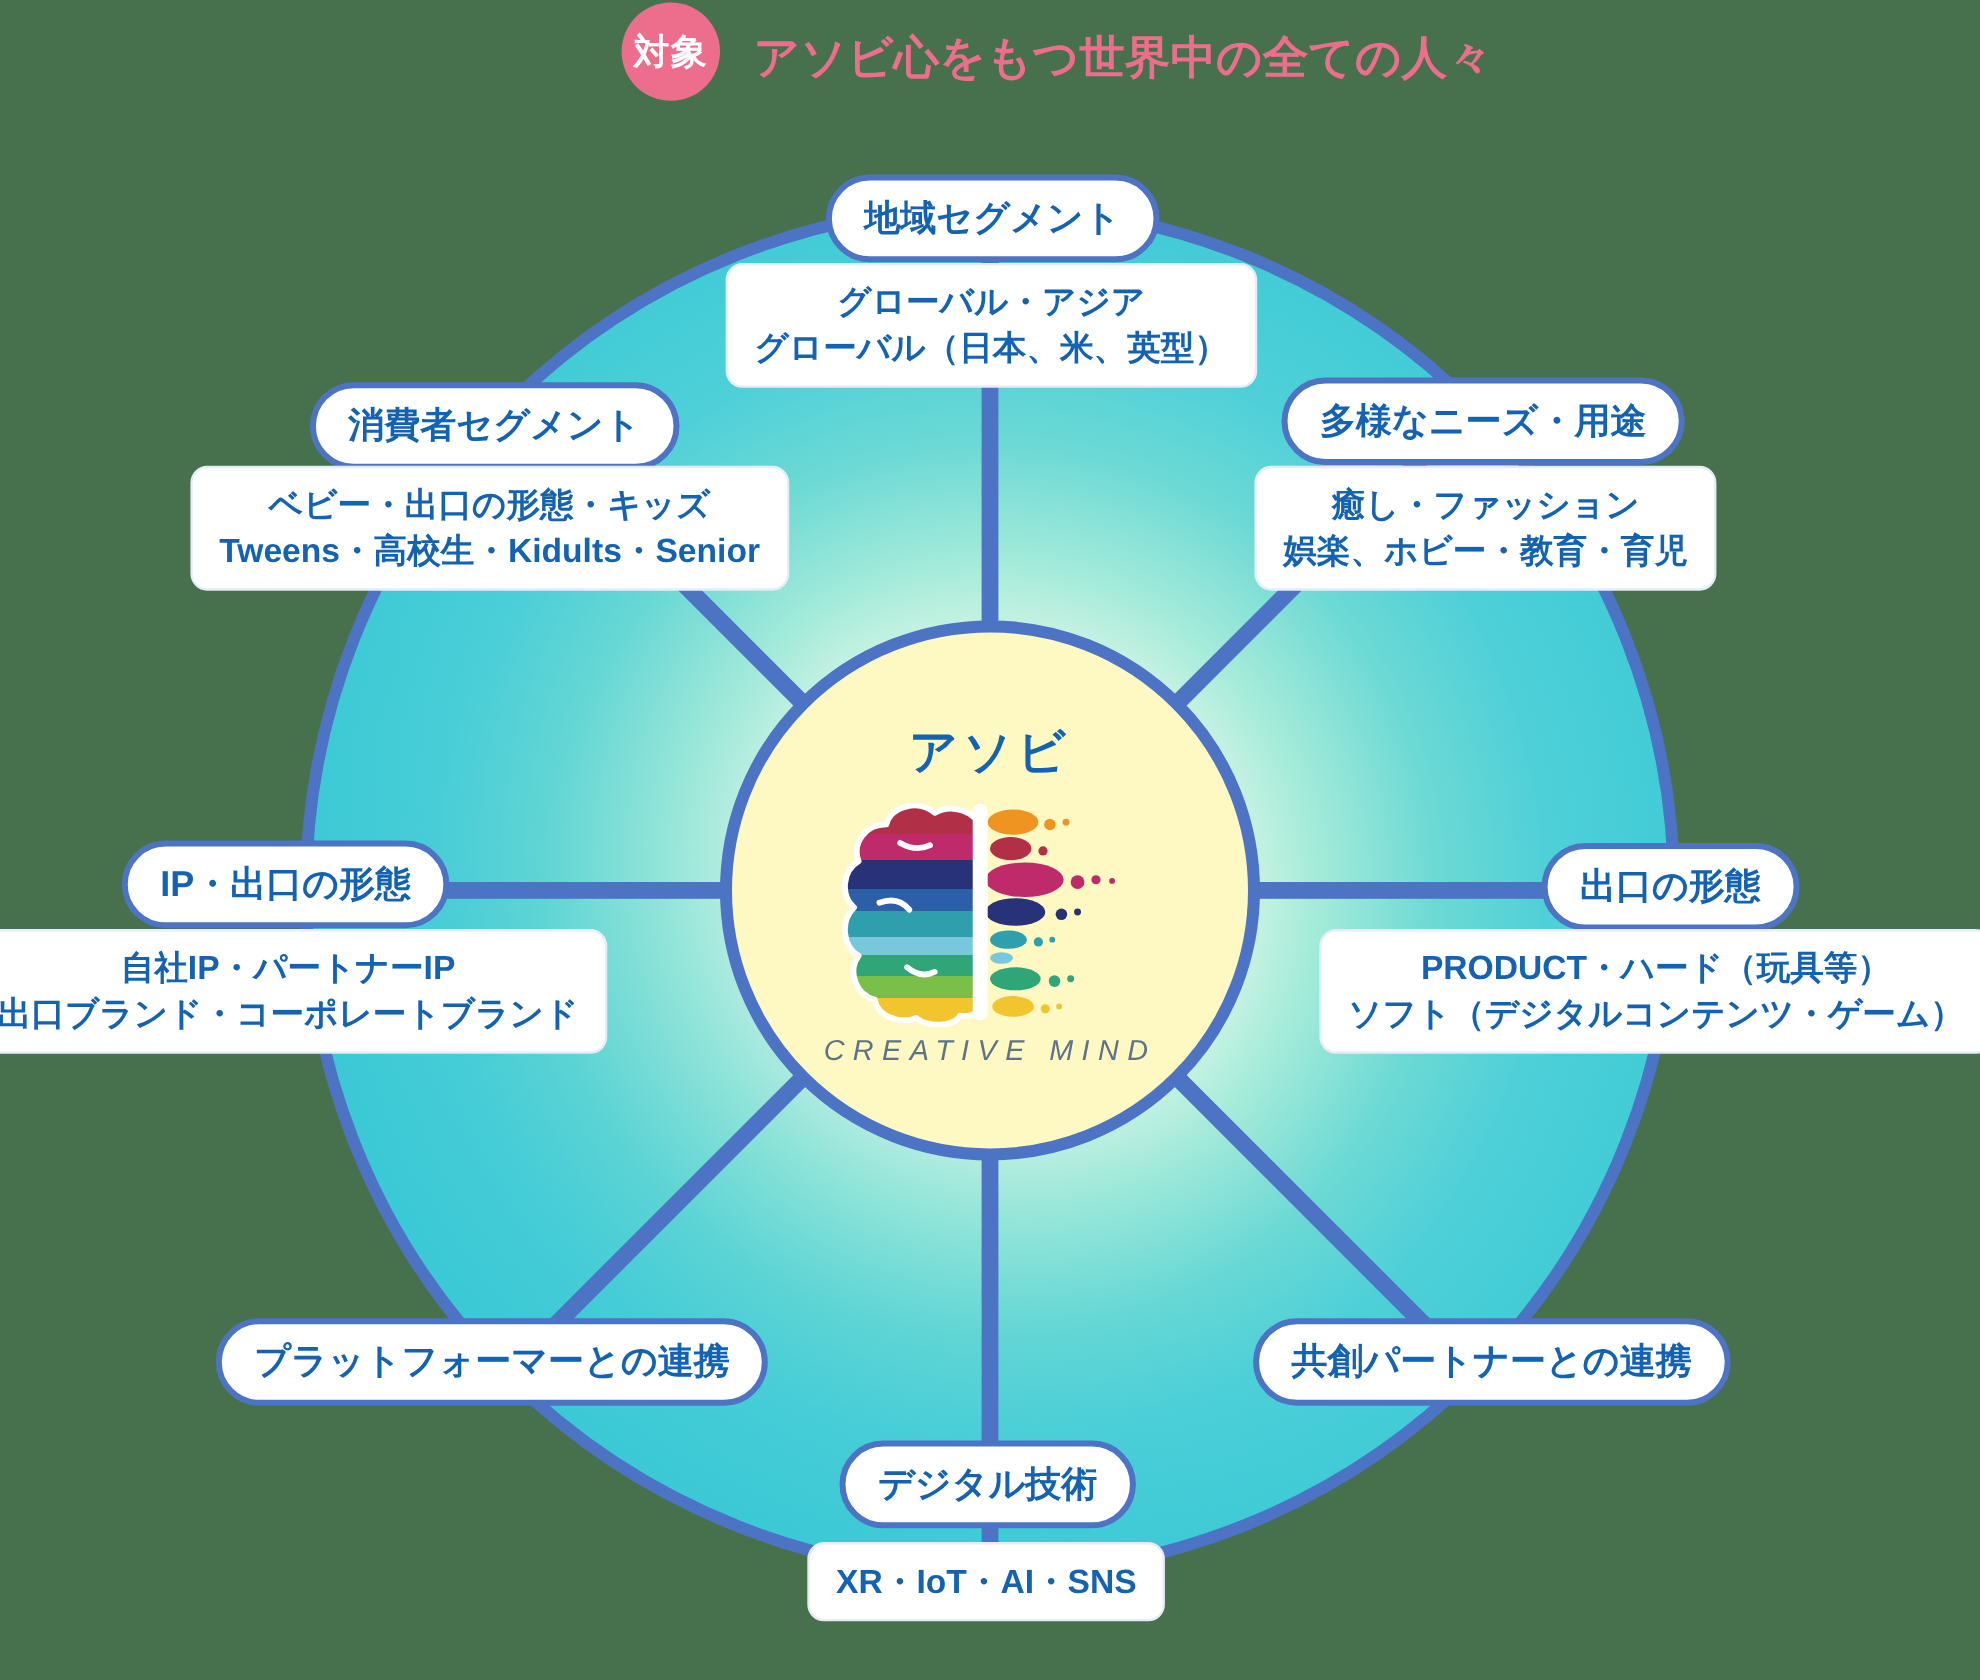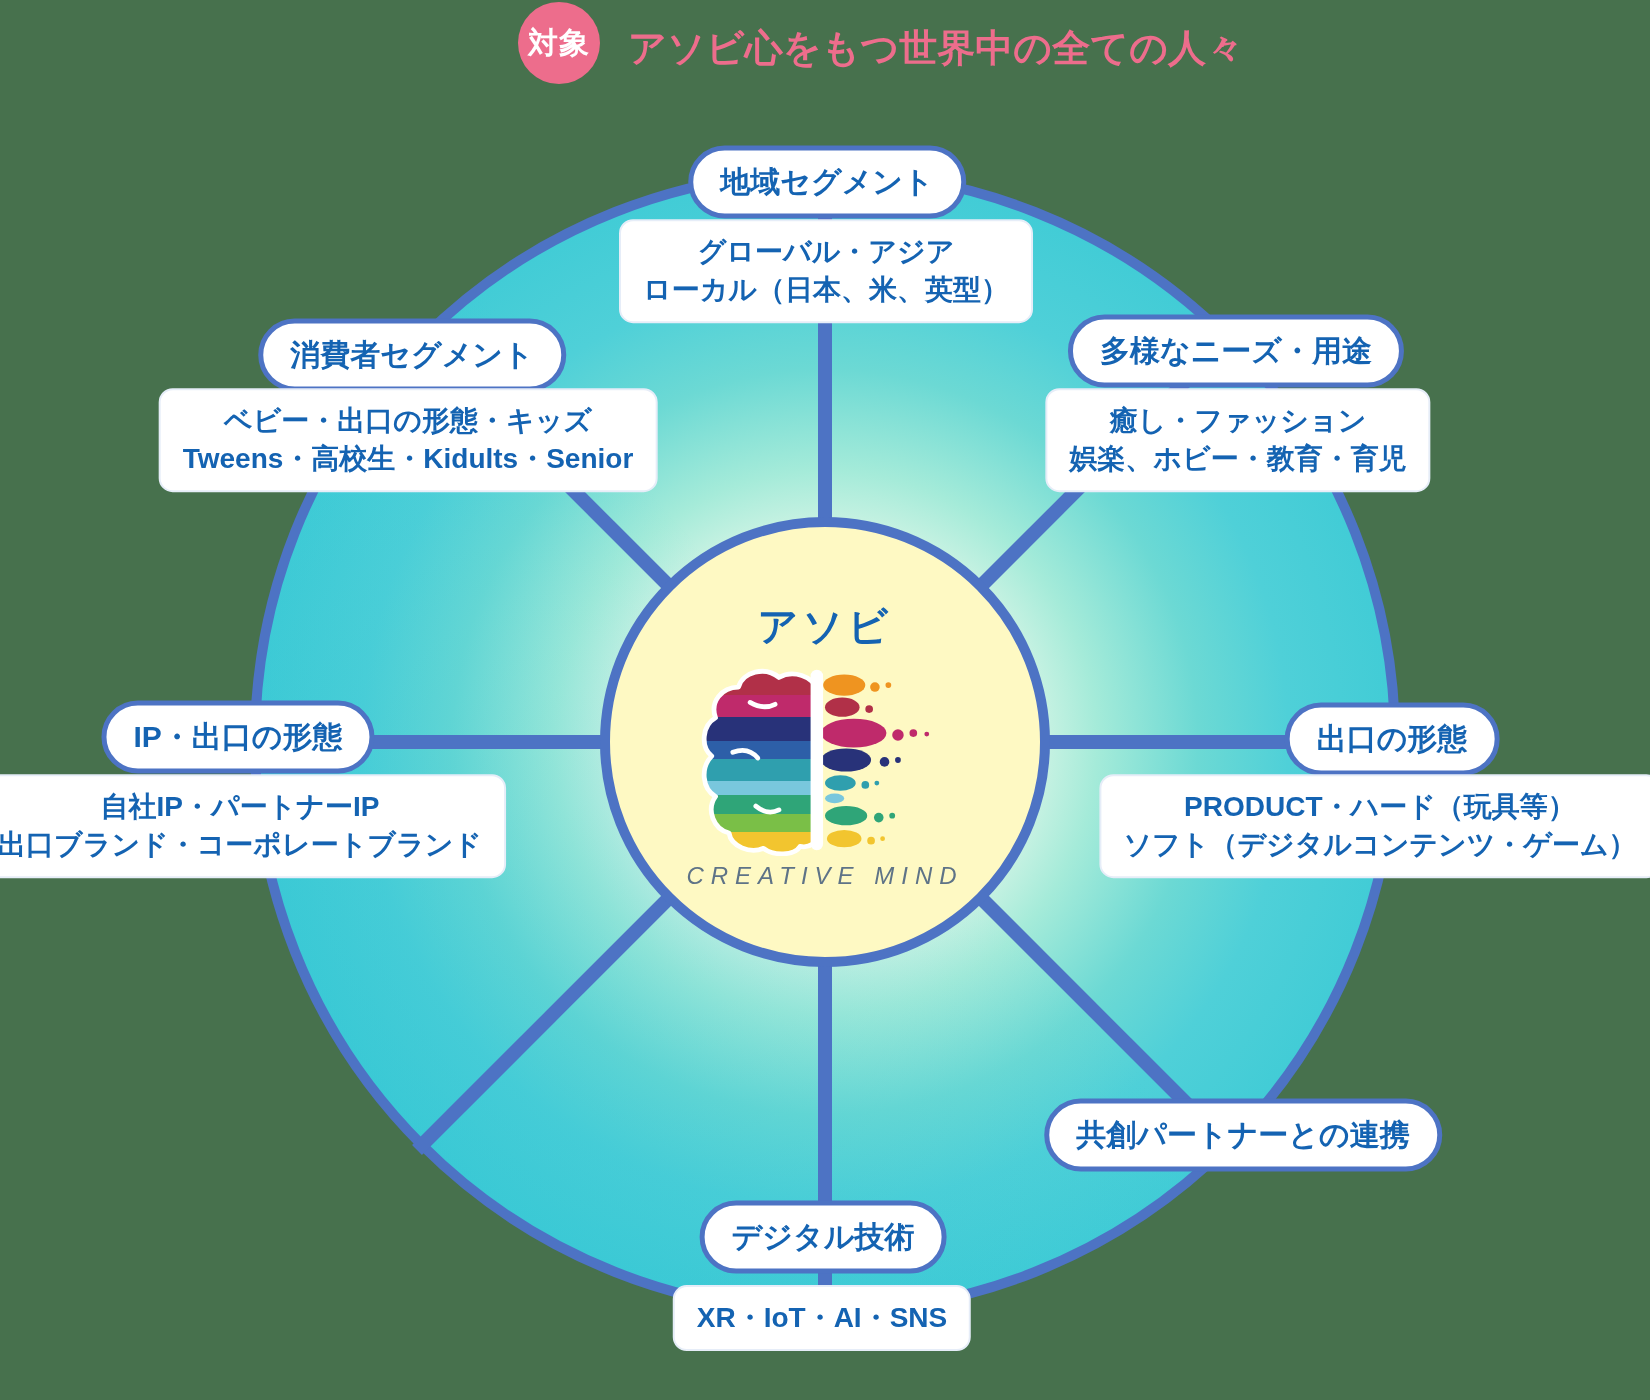--- a/index.html
+++ b/index.html
@@ -147,26 +147,27 @@
     </svg>
 
     <div class="center-subtitle">CREATIVE MIND</div>
   </div>
 
   <div class="pill" style="left:827px;top:182px"><span>地域セグメント</span></div>
   <div class="pill" style="left:1392px;top:739px"><span>出口の形態</span></div>
   <div class="pill" style="left:1236px;top:351px"><span>多様なニーズ・用途</span></div>
   <div class="pill" style="left:1243px;top:1135px"><span>共創パートナーとの連携</span></div>
   <div class="pill" style="left:823px;top:1237px"><span>デジタル技術</span></div>
+  <div class="pill" style="left:410px;top:1135px"><span>プラットフォーマーとの連携</span></div>
   <div class="pill" style="left:238px;top:737px"><span>IP・出口の形態</span></div>
   <div class="pill" style="left:412px;top:355px"><span>消費者セグメント</span></div>
 
   <div class="card" style="left:826px;top:271px">
     <span>グローバル・アジア</span>
-    <span>ローカル（日本、米、英型）</span>
+    <span>グローバル（日本、米、英型）</span>
   </div>
   <div class="card" style="left:1238px;top:440px">
     <span>癒し・ファッション</span>
     <span>娯楽、ホビー・教育・育児</span>
   </div>
   <div class="card" style="left:1380px;top:826px">
     <span>PRODUCT・ハード（玩具等）</span>
     <span>ソフト（デジタルコンテンツ・ゲーム）</span>
   </div>
   <div class="card" style="left:822px;top:1318px">

